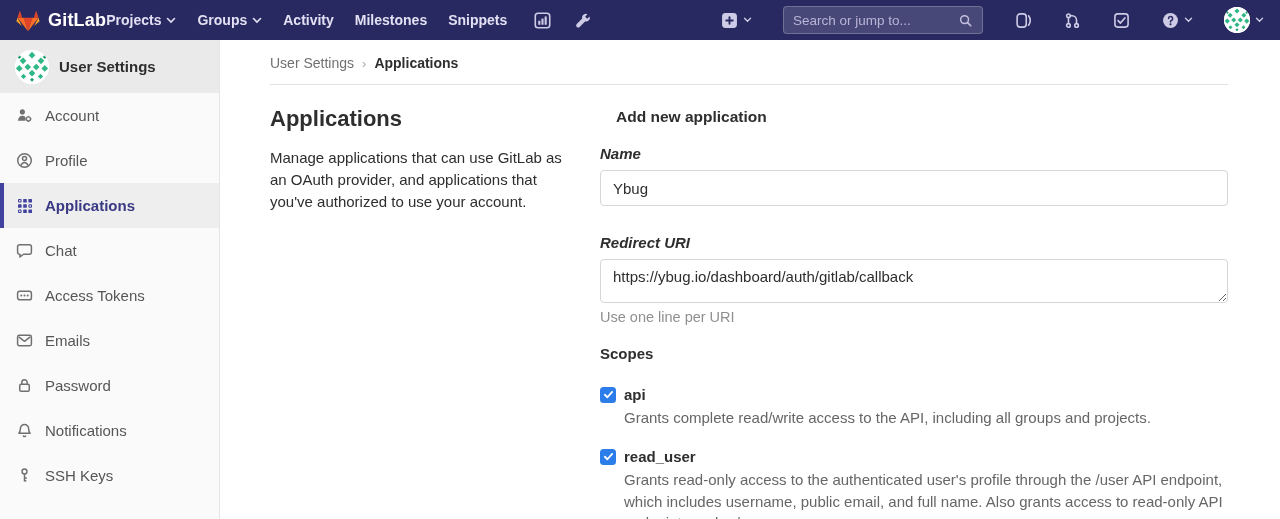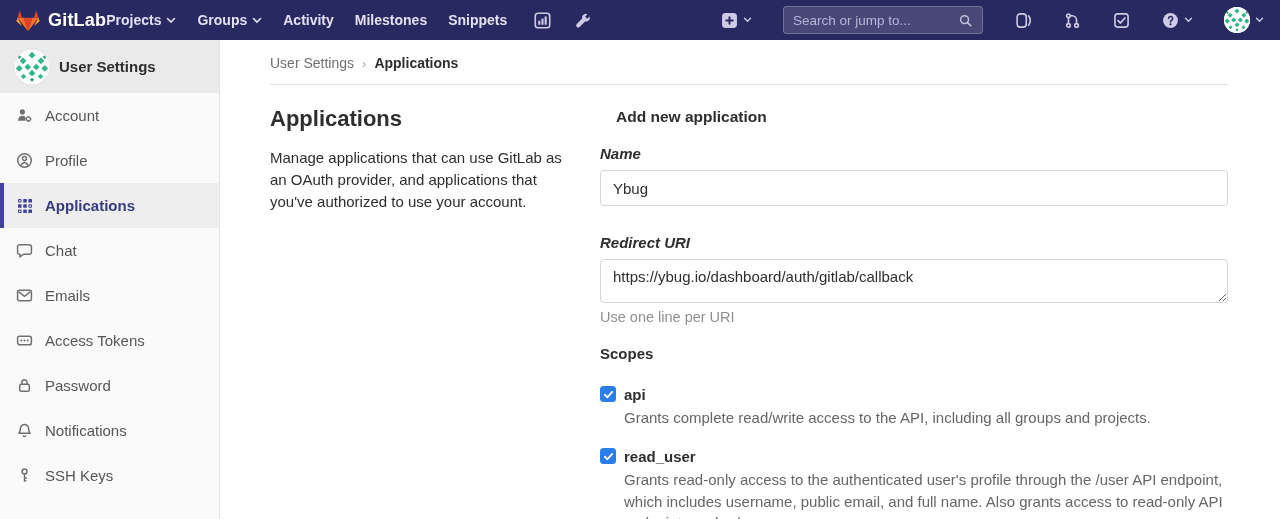--- a/index.html
+++ b/index.html
@@ -68,21 +68,21 @@
   .field-label { font-size:15px; font-weight:700; margin-bottom:8px;font-style:italic; }
   .text-input { width:100%; height:36px; border:1px solid #d6d6d6; border-radius:4px;
     padding:0 12px; font-size:15px; color:#2e2e2e; outline:none; margin-bottom:28px;
     font-family:"Liberation Sans",sans-serif; background:#fff; }
   .text-area { width:100%; height:44px; border:1px solid #d6d6d6; border-radius:4px;
     padding:8px 12px; font-size:15px; color:#2e2e2e; outline:none; resize:vertical;
     font-family:"Liberation Sans",sans-serif; display:block; margin-bottom:6px; background:#fff; }
   .field-help { font-size:14.5px; color:#8f8f8f; margin-bottom:20px; }
   .scopes-label { font-size:15px; font-weight:700; margin-bottom:24px; }
   .scope { margin-bottom:20px; }
-  .scope-head { display:flex; align-items:flex-start; gap:8px; }
+  .scope-head { display:flex; align-items:center; gap:8px; }
   .checkbox { width:16px; height:16px; border-radius:3.5px; background:#2b7de9;
     display:inline-flex; align-items:center; justify-content:center; flex:none;
     cursor:pointer; }
   .scope-name { font-size:15px; font-weight:700; }
   .scope-desc { margin:4px 0 0 24px; font-size:15px; line-height:1.43; color:#666; }
 </style>
 </head>
 <body>
 
 <header class="navbar">
@@ -316,36 +316,36 @@
       <span class="si-ic">
         <svg width="17" height="17" viewBox="0 0 16 16">
             <path d="M3.3 2.5h9.4a1.8 1.8 0 0 1 1.8 1.8v5.4a1.8 1.8 0 0 1-1.8 1.8H7.1l-3.4 2.6v-2.6h-.4a1.8 1.8 0 0 1-1.8-1.8V4.3a1.8 1.8 0 0 1 1.8-1.8z" fill="none" stroke="#707070" stroke-width="1.4" stroke-linejoin="round"></path>
           </svg>
       </span>
       <span class="si-label">Chat</span>
     </a>
     <a class="side-item">
       <span class="si-ic">
         <svg width="17" height="17" viewBox="0 0 16 16">
-            <rect x="1.5" y="3" width="13" height="10" rx="1.6" fill="none" stroke="#707070" stroke-width="1.4"></rect>
-            <polyline points="2.6,4.6 8,8.8 13.4,4.6" fill="none" stroke="#707070" stroke-width="1.4" stroke-linejoin="round"></polyline>
-          </svg>
-      </span>
-      <span class="si-label">Emails</span>
-    </a>
-    <a class="side-item">
-      <span class="si-ic">
-        <svg width="17" height="17" viewBox="0 0 16 16">
             <rect x="1.5" y="4" width="13" height="8" rx="2" fill="none" stroke="#707070" stroke-width="1.4"></rect>
             <circle cx="5" cy="8" r=".95" fill="#707070"></circle>
             <circle cx="8" cy="8" r=".95" fill="#707070"></circle>
             <circle cx="11" cy="8" r=".95" fill="#707070"></circle>
           </svg>
       </span>
       <span class="si-label">Access Tokens</span>
+    </a>
+    <a class="side-item">
+      <span class="si-ic">
+        <svg width="17" height="17" viewBox="0 0 16 16">
+            <rect x="1.5" y="3" width="13" height="10" rx="1.6" fill="none" stroke="#707070" stroke-width="1.4"></rect>
+            <polyline points="2.6,4.6 8,8.8 13.4,4.6" fill="none" stroke="#707070" stroke-width="1.4" stroke-linejoin="round"></polyline>
+          </svg>
+      </span>
+      <span class="si-label">Emails</span>
     </a>
     <a class="side-item">
       <span class="si-ic">
         <svg width="17" height="17" viewBox="0 0 16 16">
             <rect x="3.5" y="6.8" width="9" height="6.7" rx="1.4" fill="none" stroke="#707070" stroke-width="1.4"></rect>
             <path d="M5.5 6.8V5.1a2.5 2.5 0 0 1 5 0v1.7" fill="none" stroke="#707070" stroke-width="1.4"></path>
           </svg>
       </span>
       <span class="si-label">Password</span>
     </a>

